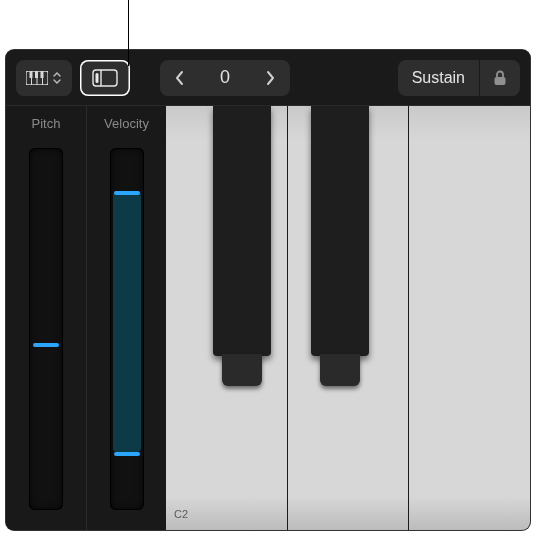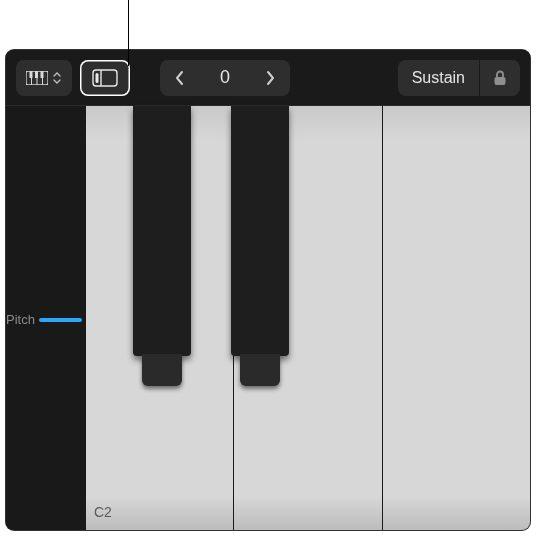--- a/index.html
+++ b/index.html
@@ -25,21 +25,21 @@
   .panel-toggle { width: 50px; }
   .octave-group { display: flex; align-items: center; background: #2e2e2e; border-radius: 8px; height: 36px; overflow: hidden; }
   .octave-group .arrow { width: 40px; height: 36px; display:flex; align-items:center; justify-content:center; color:#c8c8c8; cursor:pointer;}
   .octave-group .value { width: 50px; text-align: center; color: #e4e4e4; font-size: 18px; }
   .sustain-group { display:flex; align-items:center; gap:0; margin-left:auto;}
   .sustain-btn { background:#2e2e2e; border-radius:8px 0 0 8px; height:36px; padding:2px 14px; color:#e4e4e4; font-size:16px; display:flex; align-items:center; cursor:pointer;}
   .lock-btn { background:#2e2e2e; border-radius:0 8px 8px 0; height:36px; width:40px; display:flex; align-items:center; justify-content:center; cursor:pointer; margin-left:1px;}
 
   .body { display:flex; height: calc(100% - 56px); }
   .left-panel { display:flex; background:#191919; }
-  .slider-col { width: 80px; display:flex; flex-direction:row; align-items:center; padding-top:10px;}
+  .slider-col { width: 80px; display:flex; flex-direction:column; align-items:center; padding-top:10px;}
   .slider-col.vel { border-left:1px solid #2c2c2c; }
   .slider-label { color:#8a8a8a; font-size:13px; height:22px; }
   .slider-track {
     width: 34px; flex: 1 1 auto; margin: 10px 0 20px 0;
     background: #111; border-radius: 6px; position: relative;
     box-shadow: inset 0 0 0 1px #000, inset 0 0 8px rgba(0,0,0,.8);
   }
   .slider-thumb {
     position:absolute; left:4px; right:4px; height:4px;
     border-radius:2px;
@@ -52,21 +52,21 @@
     position:absolute; left:4px; right:4px; height:4px; background:#2aa6ff; border-radius:2px;
   }
 
   .keyboard { flex:1; position:relative; background:#101010; }
   .whites { display:flex; height:100%; }
   .white-key {
     flex:1; background: linear-gradient(#c9c9c9,#d7d7d7 8%, #d7d7d7 92%, #bcbcbc);
     border-left:1px solid #1a1a1a; position:relative; cursor:pointer;
   }
   .white-key:first-child { border-left:none; }
-  .key-label { position:absolute; left:8px; bottom:10px; color:#5a5a5a; font-size:14px; font-weight:500;}
+  .key-label { position:absolute; left:8px; bottom:10px; color:#5a5a5a; font-size:11px; font-weight:500;}
   .black-key {
     position:absolute; top:0; width:60px;
     display:flex; flex-direction:column; align-items:center;
     cursor:pointer;
   }
   .black-key .stem {
     width:58px; height:250px; background:#1e1e1e;
     border-radius:0 0 4px 4px;
     box-shadow: 0 4px 6px rgba(0,0,0,.5);
   }
@@ -139,20 +139,28 @@
     <div class="left-panel">
 
       <div class="slider-col">
         <div class="slider-label">Pitch</div>
         <div class="slider-track">
           <div class="slider-thumb" id="pitch-thumb" style="top: 54%; background: rgb(42, 166, 255);"></div>
         </div>
       </div>
 
 
+      <div class="slider-col vel">
+        <div class="slider-label">Velocity</div>
+        <div class="slider-track">
+          <div class="vel-fill" id="vel-fill" style="top: 12%; bottom: 16%;"></div>
+          <div class="vel-handle" id="vel-top" style="top: 12%;"></div>
+          <div class="vel-handle" id="vel-bot" style="top: 84%;"></div>
+        </div>
+      </div>
 
     </div>
 
     <div class="keyboard">
       <div class="whites">
         <div class="white-key">
           <span class="key-label">C2</span>
         </div>
         <div class="white-key"></div>
         <div class="white-key"></div>

